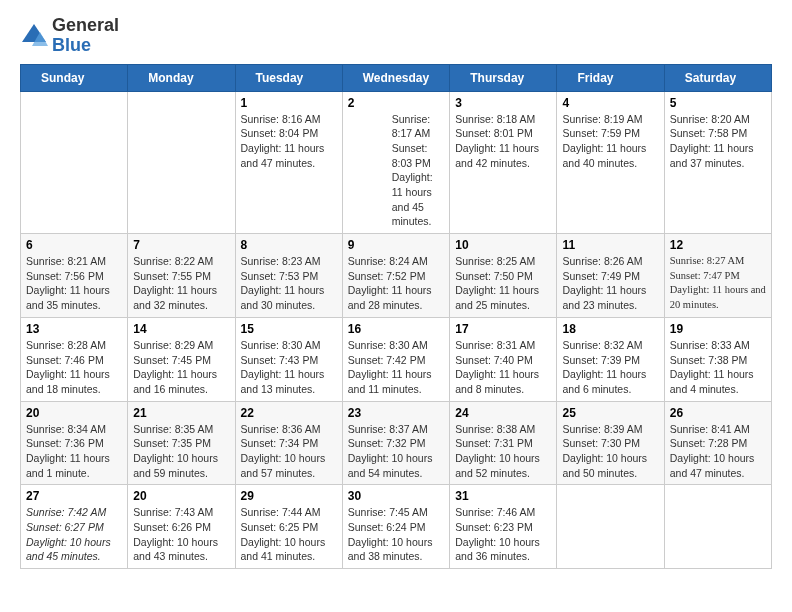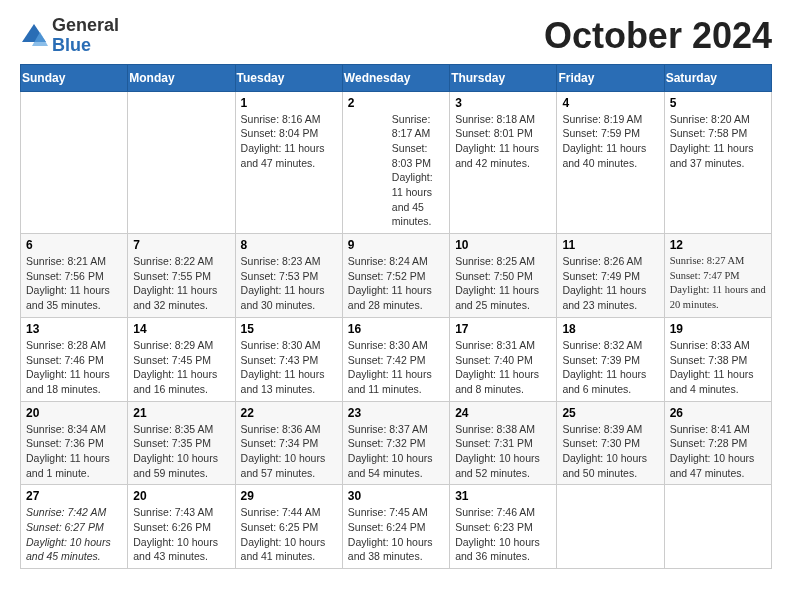--- a/index.html
+++ b/index.html
@@ -49,21 +49,21 @@
       color: #444;
     }
     .calendar {
       width: 100%;
       border-collapse: collapse;
       font-size: 11px;
     }
     .calendar thead tr th {
       background-color: #2a6db5;
       color: #fff;
-      padding: 6px 1px;
+      padding: 6px 20px;
       text-align: left;
       font-size: 12px;
       font-weight: bold;
       border: 1px solid #1e5a9a;
     }
     .calendar tbody tr td {
       border: 1px solid #ccc;
       vertical-align: top;
       padding: 4px 5px;
       width: calc(100% / 7);
@@ -96,21 +96,20 @@
     <svg class="logo-icon" viewBox="0 0 28 28">
       <polygon points="14,2 26,20 2,20" fill="#2a6db5"></polygon>
       <polygon points="20,10 28,24 12,24" fill="#5ba3e0" opacity="0.7"></polygon>
     </svg>
     <div class="logo-text">
       <span class="logo-general">General</span>
       <span class="logo-blue">Blue</span>
     </div>
   </div>
   <div class="title-block">
-    <h1>October 2024</h1>
   </div>
 </div>
 
 <table class="calendar">
   <thead>
     <tr>
     <th>Sunday</th>
         <th>Monday</th>
         <th>Tuesday</th>
         <th>Wednesday</th>

